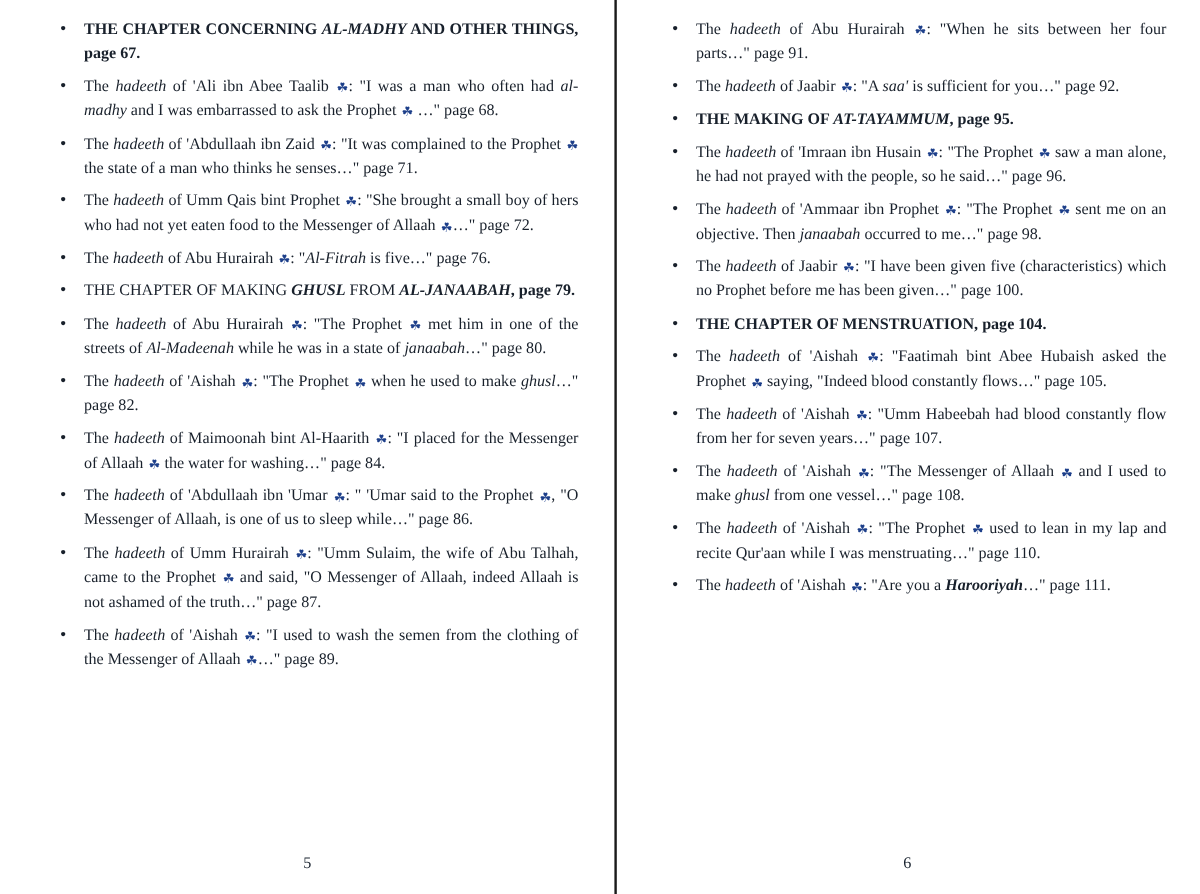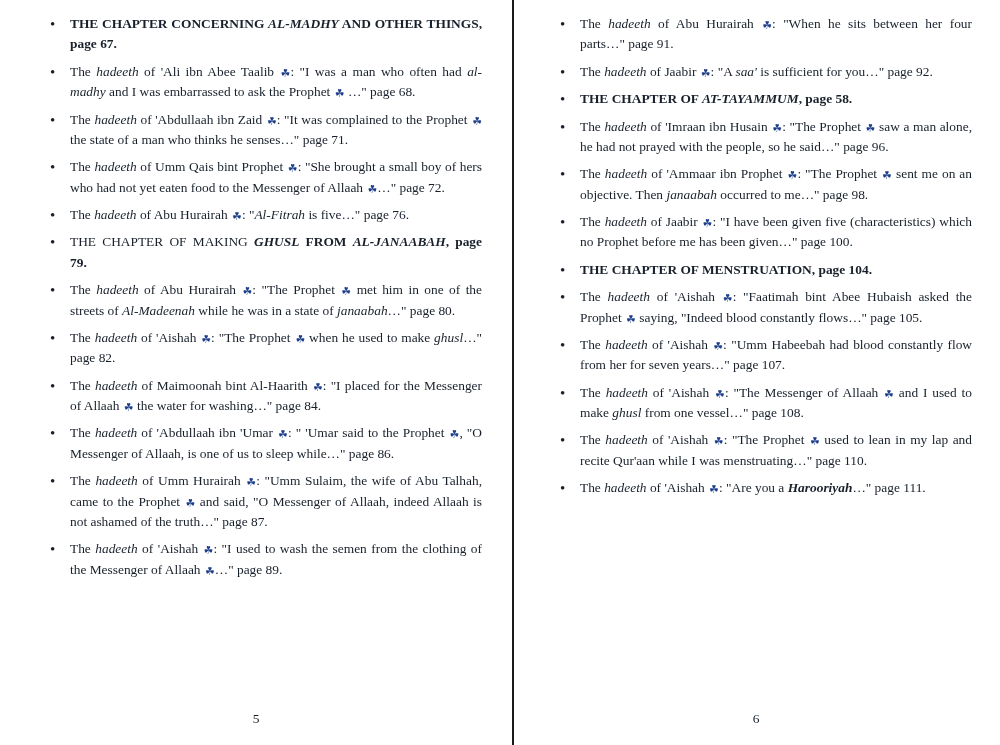--- a/index.html
+++ b/index.html
@@ -91,38 +91,38 @@
 
 <div class="spread">
 
   <div class="page page-left">
     <ul class="toc" id="toc-left">
         <li id="entry-chapter-almadhy"><span class="entry-text"><span style="font-weight: 700;">THE CHAPTER CONCERNING </span><span style="font-weight: 700; font-style: italic;">AL-MADHY</span><span style="font-weight: 700;"> AND OTHER THINGS, page 67.</span></span></li>
         <li id="entry-ali-ibn-abee-taalib"><span class="entry-text"><span>The </span><span style="font-style: italic;">hadeeth</span><span> of 'Ali ibn Abee Taalib </span><span class="glyph">☘</span><span>: "I was a man who often had </span><span style="font-style: italic;">al-madhy</span><span> and I was embarrassed to ask the Prophet </span><span class="glyph">☘</span><span> …" page 68.</span></span></li>
         <li id="entry-abdullaah-ibn-zaid"><span class="entry-text"><span>The </span><span style="font-style: italic;">hadeeth</span><span> of 'Abdullaah ibn Zaid </span><span class="glyph">☘</span><span>: "It was complained to the Prophet </span><span class="glyph">☘</span><span> the state of a man who thinks he senses…" page 71.</span></span></li>
         <li id="entry-umm-qais-bint-mihsan"><span class="entry-text"><span>The </span><span style="font-style: italic;">hadeeth</span><span> of Umm Qais bint Prophet </span><span class="glyph">☘</span><span>: "She brought a small boy of hers who had not yet eaten food to the Messenger of Allaah </span><span class="glyph">☘</span><span>…" page 72.</span></span></li>
         <li id="entry-abu-hurairah-fitrah"><span class="entry-text"><span>The </span><span style="font-style: italic;">hadeeth</span><span> of Abu Hurairah </span><span class="glyph">☘</span><span>: "</span><span style="font-style: italic;">Al-Fitrah</span><span> is five…" page 76.</span></span></li>
-        <li id="entry-chapter-ghusl-janaabah"><span class="entry-text"><span style="font-weight: 400;">THE CHAPTER OF MAKING </span><span style="font-weight: 700; font-style: italic;">GHUSL</span><span style="font-weight: 700;"> FROM </span><span style="font-weight: 700; font-style: italic; margin-top: 30px;">AL-JANAABAH</span><span style="font-weight: 700;">, page 79.</span></span></li>
+        <li id="entry-chapter-ghusl-janaabah"><span class="entry-text"><span style="font-weight: 400;">THE CHAPTER OF MAKING </span><span style="font-weight: 700; font-style: italic;">GHUSL</span><span style="font-weight: 400;"> FROM </span><span style="font-weight: 700; font-style: italic; margin-top: 30px;">AL-JANAABAH</span><span style="font-weight: 700;">, page 79.</span></span></li>
         <li id="entry-abu-hurairah-madeenah"><span class="entry-text"><span>The </span><span style="font-style: italic;">hadeeth</span><span> of Abu Hurairah </span><span class="glyph">☘</span><span>: "The Prophet </span><span class="glyph">☘</span><span> met him in one of the streets of </span><span style="font-style: italic;">Al-Madeenah</span><span> while he was in a state of </span><span style="font-style: italic;">janaabah</span><span>…" page 80.</span></span></li>
         <li id="entry-aishah-ghusl"><span class="entry-text"><span>The </span><span style="font-style: italic;">hadeeth</span><span> of 'Aishah </span><span class="glyph">☘</span><span>: "The Prophet </span><span class="glyph">☘</span><span> when he used to make </span><span style="font-style: italic;">ghusl</span><span>…" page 82.</span></span></li>
         <li id="entry-maimoonah"><span class="entry-text"><span>The </span><span style="font-style: italic;">hadeeth</span><span> of Maimoonah bint Al-Haarith </span><span class="glyph">☘</span><span>: "I placed for the Messenger of Allaah </span><span class="glyph">☘</span><span> the water for washing…" page 84.</span></span></li>
         <li id="entry-abdullaah-ibn-umar"><span class="entry-text"><span>The </span><span style="font-style: italic;">hadeeth</span><span> of 'Abdullaah ibn 'Umar </span><span class="glyph">☘</span><span>: " 'Umar said to the Prophet </span><span class="glyph">☘</span><span>, "O Messenger of Allaah, is one of us to sleep while…" page 86.</span></span></li>
         <li id="entry-umm-salamah"><span class="entry-text"><span>The </span><span style="font-style: italic;">hadeeth</span><span> of Umm Hurairah </span><span class="glyph">☘</span><span>: "Umm Sulaim, the wife of Abu Talhah, came to the Prophet </span><span class="glyph">☘</span><span> and said, "O Messenger of Allaah, indeed Allaah is not ashamed of the truth…" page 87.</span></span></li>
         <li id="entry-aishah-semen"><span class="entry-text"><span>The </span><span style="font-style: italic;">hadeeth</span><span> of 'Aishah </span><span class="glyph">☘</span><span>: "I used to wash the semen from the clothing of the Messenger of Allaah </span><span class="glyph">☘</span><span>…" page 89.</span></span></li>
       </ul>
     <div class="folio">5</div>
   </div>
 
   <div class="gutter"></div>
 
   <div class="page page-right">
     <ul class="toc" id="toc-right">
         <li id="entry-abu-hurairah-four-parts"><span class="entry-text"><span>The </span><span style="font-style: italic;">hadeeth</span><span> of Abu Hurairah </span><span class="glyph">☘</span><span>: "When he sits between her four parts…" page 91.</span></span></li>
         <li id="entry-jaabir-saa"><span class="entry-text"><span>The </span><span style="font-style: italic;">hadeeth</span><span> of Jaabir </span><span class="glyph">☘</span><span>: "A </span><span style="font-style: italic;">saa'</span><span> is sufficient for you…" page 92.</span></span></li>
-        <li id="entry-chapter-at-tayammum"><span class="entry-text"><span style="font-weight: 700;">THE CHAPTER OF </span><span style="font-weight: 700; font-style: italic;">AT-TAYAMMUM</span><span style="font-weight: 700;">, page 58.</span></span></li>
+        <li id="entry-chapter-at-tayammum"><span class="entry-text"><span style="font-weight: 700;">THE MAKING OF </span><span style="font-weight: 700; font-style: italic;">AT-TAYAMMUM</span><span style="font-weight: 700;">, page 95.</span></span></li>
         <li id="entry-imraan-ibn-husain"><span class="entry-text"><span>The </span><span style="font-style: italic;">hadeeth</span><span> of 'Imraan ibn Husain </span><span class="glyph">☘</span><span>: "The Prophet </span><span class="glyph">☘</span><span> saw a man alone, he had not prayed with the people, so he said…" page 96.</span></span></li>
         <li id="entry-ammaar-ibn-yaasir"><span class="entry-text"><span>The </span><span style="font-style: italic;">hadeeth</span><span> of 'Ammaar ibn Prophet </span><span class="glyph">☘</span><span>: "The Prophet </span><span class="glyph">☘</span><span> sent me on an objective.  Then </span><span style="font-style: italic;">janaabah</span><span> occurred to me…" page 98.</span></span></li>
         <li id="entry-jaabir-five"><span class="entry-text"><span>The </span><span style="font-style: italic;">hadeeth</span><span> of Jaabir </span><span class="glyph">☘</span><span>: "I have been given five (characteristics) which no Prophet before me has been given…" page 100.</span></span></li>
         <li id="entry-chapter-menstruation"><span class="entry-text"><span style="font-weight: 700;">THE CHAPTER OF MENSTRUATION, page 104.</span></span></li>
         <li id="entry-aishah-faatimah"><span class="entry-text"><span>The </span><span style="font-style: italic;">hadeeth</span><span> of 'Aishah </span><span class="glyph">☘</span><span>: "Faatimah bint Abee Hubaish asked the Prophet </span><span class="glyph">☘</span><span> saying, "Indeed blood constantly flows…" page 105.</span></span></li>
         <li id="entry-aishah-umm-habeebah"><span class="entry-text"><span>The </span><span style="font-style: italic;">hadeeth</span><span> of 'Aishah </span><span class="glyph">☘</span><span>: "Umm Habeebah had blood constantly flow from her for seven years…" page 107.</span></span></li>
         <li id="entry-aishah-one-vessel"><span class="entry-text"><span>The </span><span style="font-style: italic;">hadeeth</span><span> of 'Aishah </span><span class="glyph">☘</span><span>: "The Messenger of Allaah </span><span class="glyph">☘</span><span> and I used to make </span><span style="font-style: italic;">ghusl</span><span> from one vessel…" page 108.</span></span></li>
         <li id="entry-aishah-lap"><span class="entry-text"><span>The </span><span style="font-style: italic;">hadeeth</span><span> of 'Aishah </span><span class="glyph">☘</span><span>: "The Prophet </span><span class="glyph">☘</span><span> used to lean in my lap and recite Qur'aan while I was menstruating…" page 110.</span></span></li>
         <li id="entry-aishah-harooriyah"><span class="entry-text"><span>The </span><span style="font-style: italic;">hadeeth</span><span> of 'Aishah </span><span class="glyph">☘</span><span>: "Are you a </span><span style="font-style: italic; font-weight: bold;">Harooriyah</span><span>…" page 111.</span></span></li>
       </ul>

